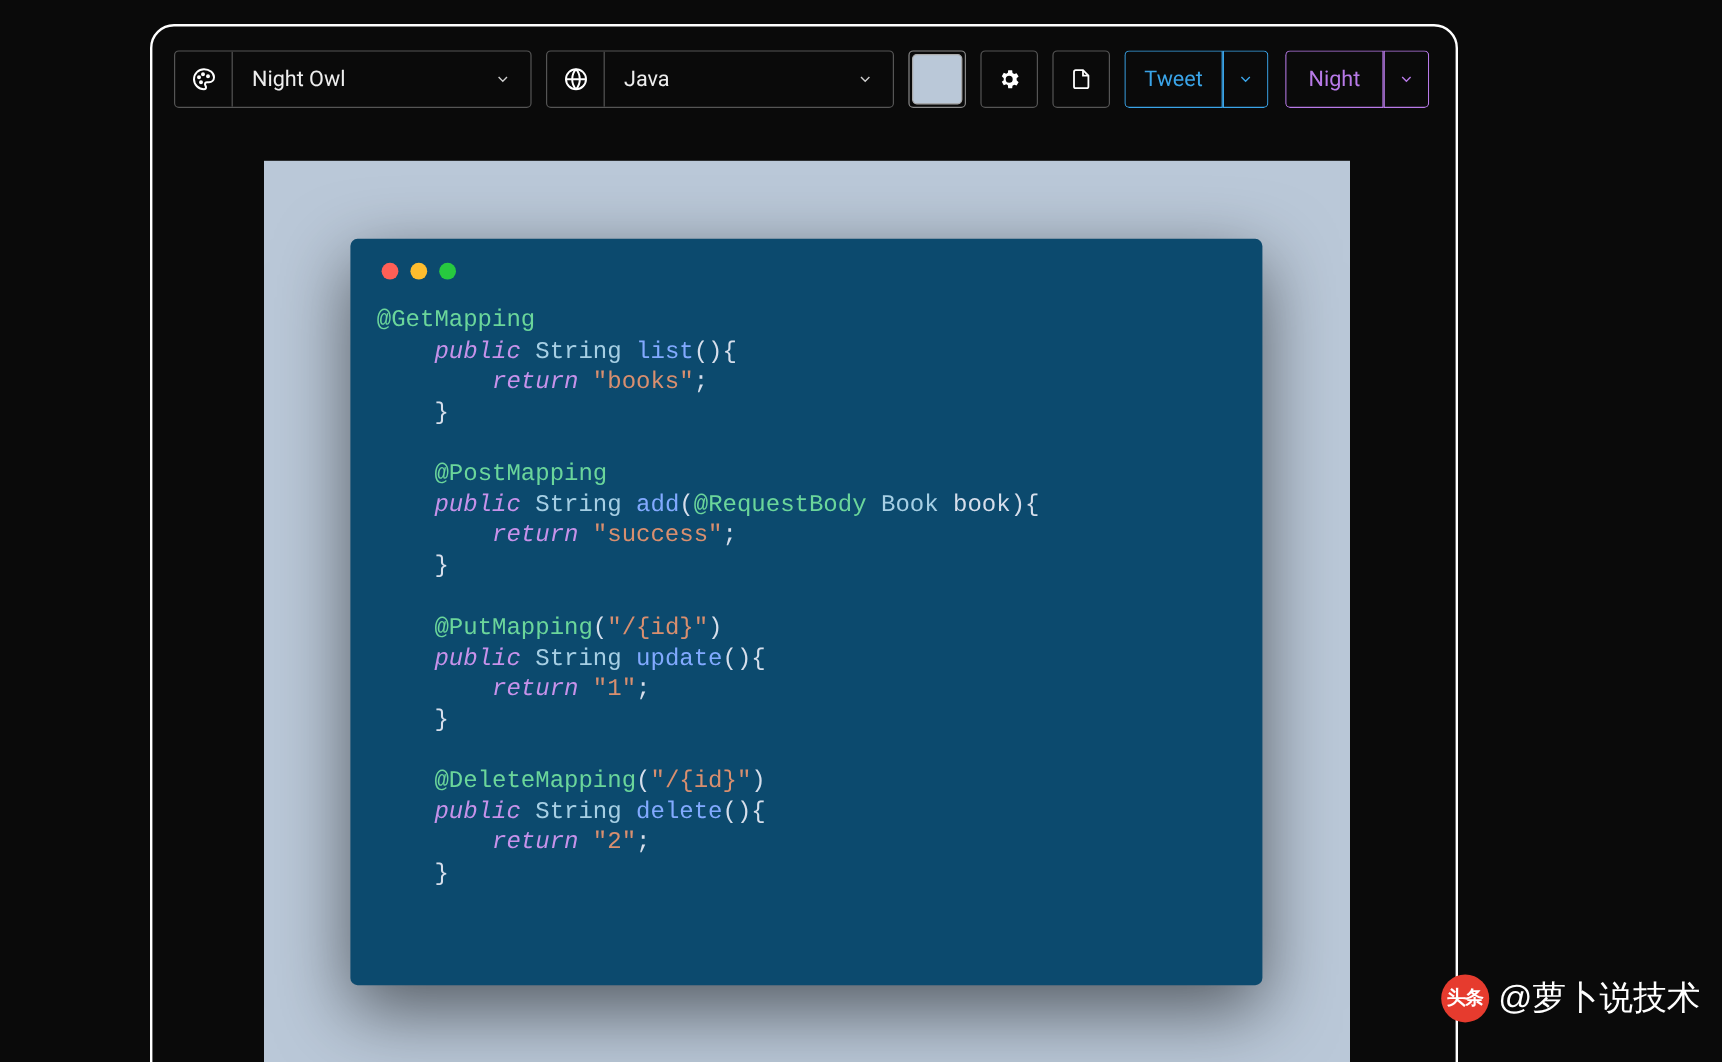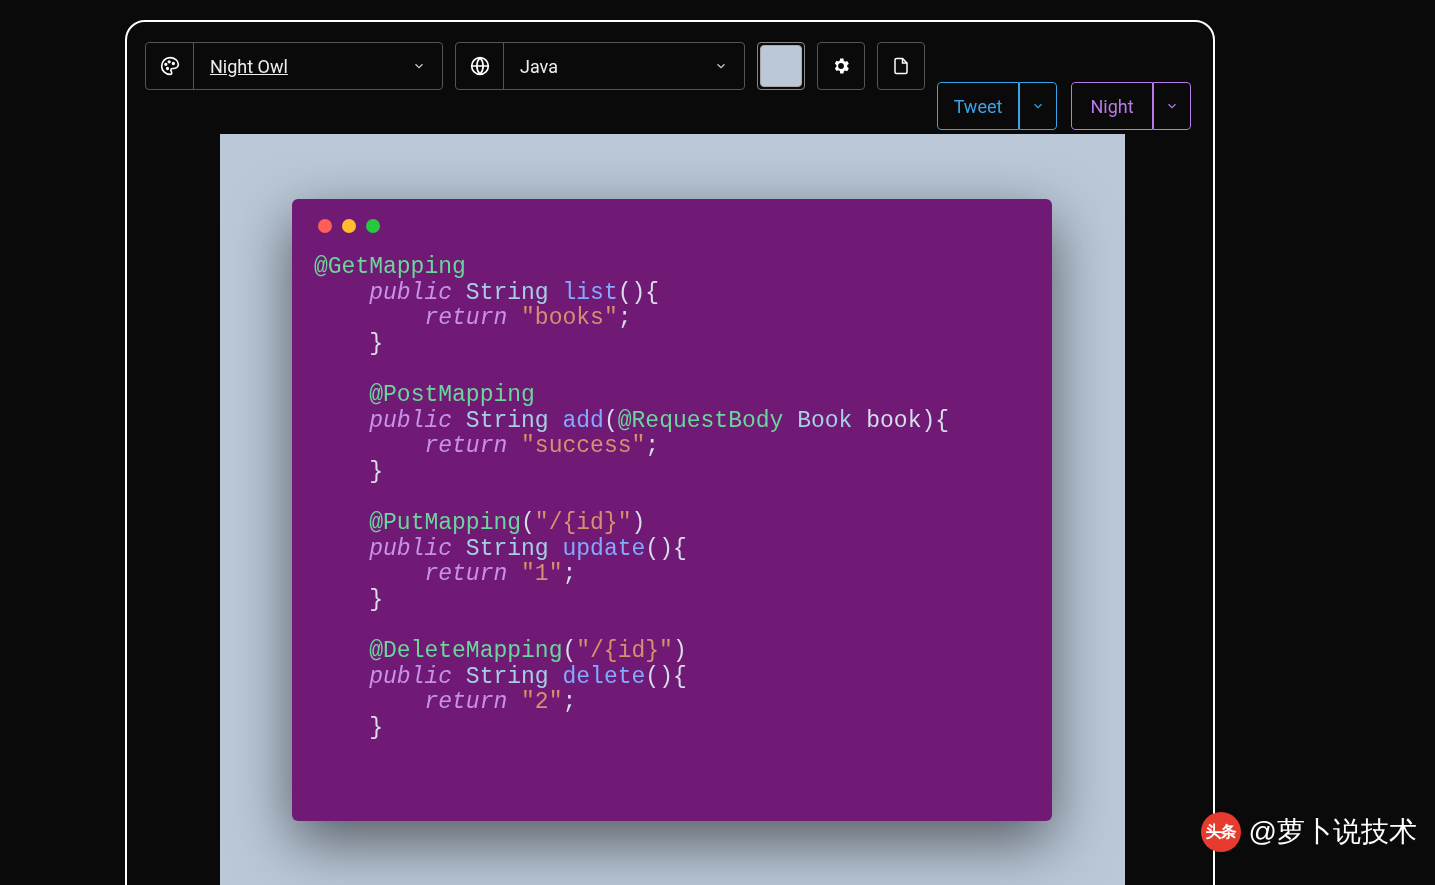--- a/index.html
+++ b/index.html
@@ -51,21 +51,21 @@
       padding: 0 16px;
       gap: 50px;
       font-size: 18px;
       color: #eee;
       cursor: pointer;
       background: transparent;
       border: none;
     }
     .select-text { flex: 1; text-align: left; }
     .chevron { opacity: 0.8; }
-    .group-theme .select-box { width: 248px; justify-content: center; text-decoration: underline; }
+    .group-theme .select-box { width: 248px; justify-content: center; }
     .group-lang .select-box { width: 240px; justify-content: space-between; gap: 40px; }
     .square-btn {
       width: 48px;
       height: 48px;
       border: 1px solid #555;
       border-radius: 4px;
       display: flex;
       align-items: center;
       justify-content: center;
       cursor: pointer;
@@ -76,21 +76,20 @@
       width: 42px;
       height: 42px;
       margin: 2px;
       border: 1px solid #aaa;
     }
     .tweet-group, .export-group {
       display: flex;
       height: 48px;
       border-radius: 4px;
       overflow: hidden;
-      margin-top: 40px;
     }
     .tweet-btn, .export-btn, .tweet-caret, .export-caret {
       display: flex;
       align-items: center;
       justify-content: center;
       font-size: 18px;
       cursor: pointer;
       border: 1px solid;
     }
     .tweet-btn { width: 82px; color: #3aa4e8; border-color: #3aa4e8; border-radius: 4px 0 0 4px; }
@@ -101,28 +100,28 @@
     .canvas-area {
       position: absolute;
       top: 112px;
       left: 93px;
       width: 905px;
       height: 810px;
       background: #bac8d8;
       padding: 65px 72px;
     }
     .editor {
-      background: #701a75;
+      background: #0c4a6e;
       border-radius: 6px;
       width: 760px;
       height: 622px;
       box-shadow: 0 20px 60px rgba(0,0,0,0.55);
       padding: 0 22px 12px 22px;
       font-family: "SF Mono", Menlo, Consolas, "Courier New", monospace;
-      font-size: 23px;
+      font-size: 20px;
       line-height: 25.6px;
     }
     .window-dots {
       display: flex;
       gap: 10px;
       padding: 20px 4px 22px 4px;
     }
     .dot { width: 14px; height: 14px; border-radius: 50%; }
     .dot-red { background: #ff5f56; }
     .dot-yellow { background: #ffbd2e; }

